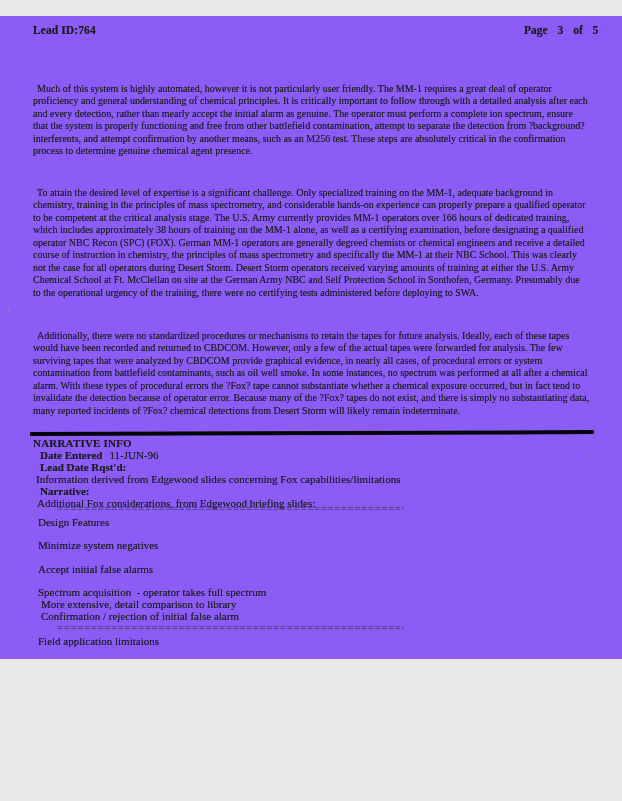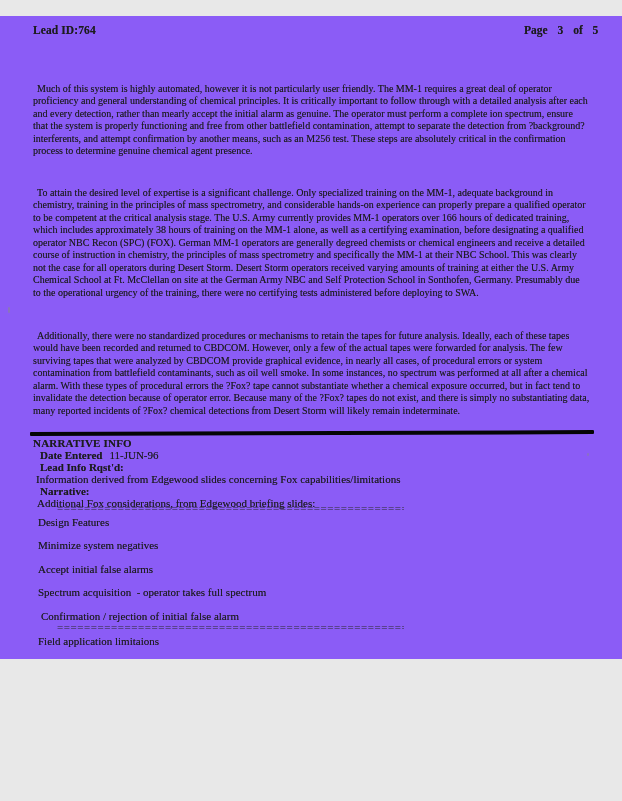--- a/index.html
+++ b/index.html
@@ -73,32 +73,33 @@
   <p class="para p1">Much of this system is highly automated, however it is not particularly user friendly.  The MM-1 requires a great deal of operator proficiency and general understanding of chemical principles.  It is critically important to follow through with a detailed analysis after each and every detection, rather than mearly accept the initial alarm as genuine.  The operator must perform a complete ion spectrum, ensure that the system is properly functioning and free from other battlefield contamination, attempt to separate the detection from ?background? interferents, and attempt confirmation by another means, such as an M256 test.  These steps are absolutely critical in the confirmation  process to determine genuine chemical agent presence.</p>
   <p class="para p2">To attain the desired level of expertise is a significant challenge.  Only specialized training on the MM-1, adequate background in chemistry,  training in the principles of mass spectrometry, and considerable hands-on experience can properly prepare a qualified operator to be competent at the critical analysis stage.  The U.S. Army currently provides MM-1 operators over 166 hours of dedicated training, which includes approximately 38 hours of training on the MM-1 alone, as well as a certifying examination, before designating a qualified operator NBC Recon (SPC) (FOX). German MM-1 operators are generally degreed chemists or chemical engineers and receive a detailed course of instruction in chemistry, the principles of mass spectrometry and specifically the MM-1 at their NBC School.  This was clearly not the case for all operators during Desert Storm.  Desert Storm operators received varying amounts of training at either the U.S. Army Chemical School at Ft. McClellan on site at the German Army NBC and Self Protection School in Sonthofen, Germany.  Presumably due to the operational urgency of the training, there were no certifying tests administered before deploying to SWA.</p>
   <p class="para p3">Additionally, there were no standardized procedures or mechanisms to retain the tapes for future analysis.  Ideally, each of these tapes would have been recorded and returned to CBDCOM.  However, only a few of the actual tapes were forwarded for  analysis. The few surviving tapes that were analyzed by CBDCOM provide graphical evidence, in nearly all cases, of procedural errors or system contamination from battlefield contaminants, such as oil well smoke.  In some instances, no spectrum was performed at all after a chemical alarm.  With these types of procedural errors the ?Fox? tape cannot substantiate whether a chemical exposure occurred, but in fact tend to invalidate the detection because of operator error.  Because many of the ?Fox? tapes do not exist,  and there is simply no substantiating data, many reported incidents of ?Fox? chemical detections from Desert Storm will likely remain indeterminate.</p>
 
   <div class="rule"></div>
 
   <div class="nline narr-title">NARRATIVE INFO</div>
 
   <div class="nline row-date"><span class="b">Date Entered</span><span class="val">11-JUN-96</span></div>
 
-  <div class="nline row-leadlbl">Lead Info Rqst'd:</div>
+  <div class="nline row-leadlbl">Lead Date Rqst'd:</div>
   <div class="nline row-leadval">Information derived from Edgewood slides concerning Fox capabilities/limitations</div>
   <div class="nline row-narrlbl">Narrative:</div>
   <div class="nline row-intro">Additional Fox considerations, from Edgewood briefing slides:</div>
 
   <div class="eq eq1">========================================================</div>
 
   <div class="nline it it-design">Design Features</div>
   <div class="nline it it-minimize">Minimize system negatives</div>
   <div class="nline it it-accept">Accept initial false alarms</div>
 
   <div class="nline it it-spectrum">Spectrum acquisition  - operator takes full spectrum</div>
+  <div class="nline it-moreext">More extensive, detail comparison to library</div>
   <div class="nline it-confirm">Confirmation / rejection of initial false alarm</div>
 
   <div class="eq eq2">========================================================</div>
 
   <div class="nline it it-field">Field application limitaions</div>
   <div class="nline it it-recon">Reconnaissance</div>
   <div class="nline it it-liquid">Liquid detector</div>
   <div class="nline it it-qual">Qualitative identification - not quantitative</div>
   <div class="nline it it-compare">Compares to background</div>
 

